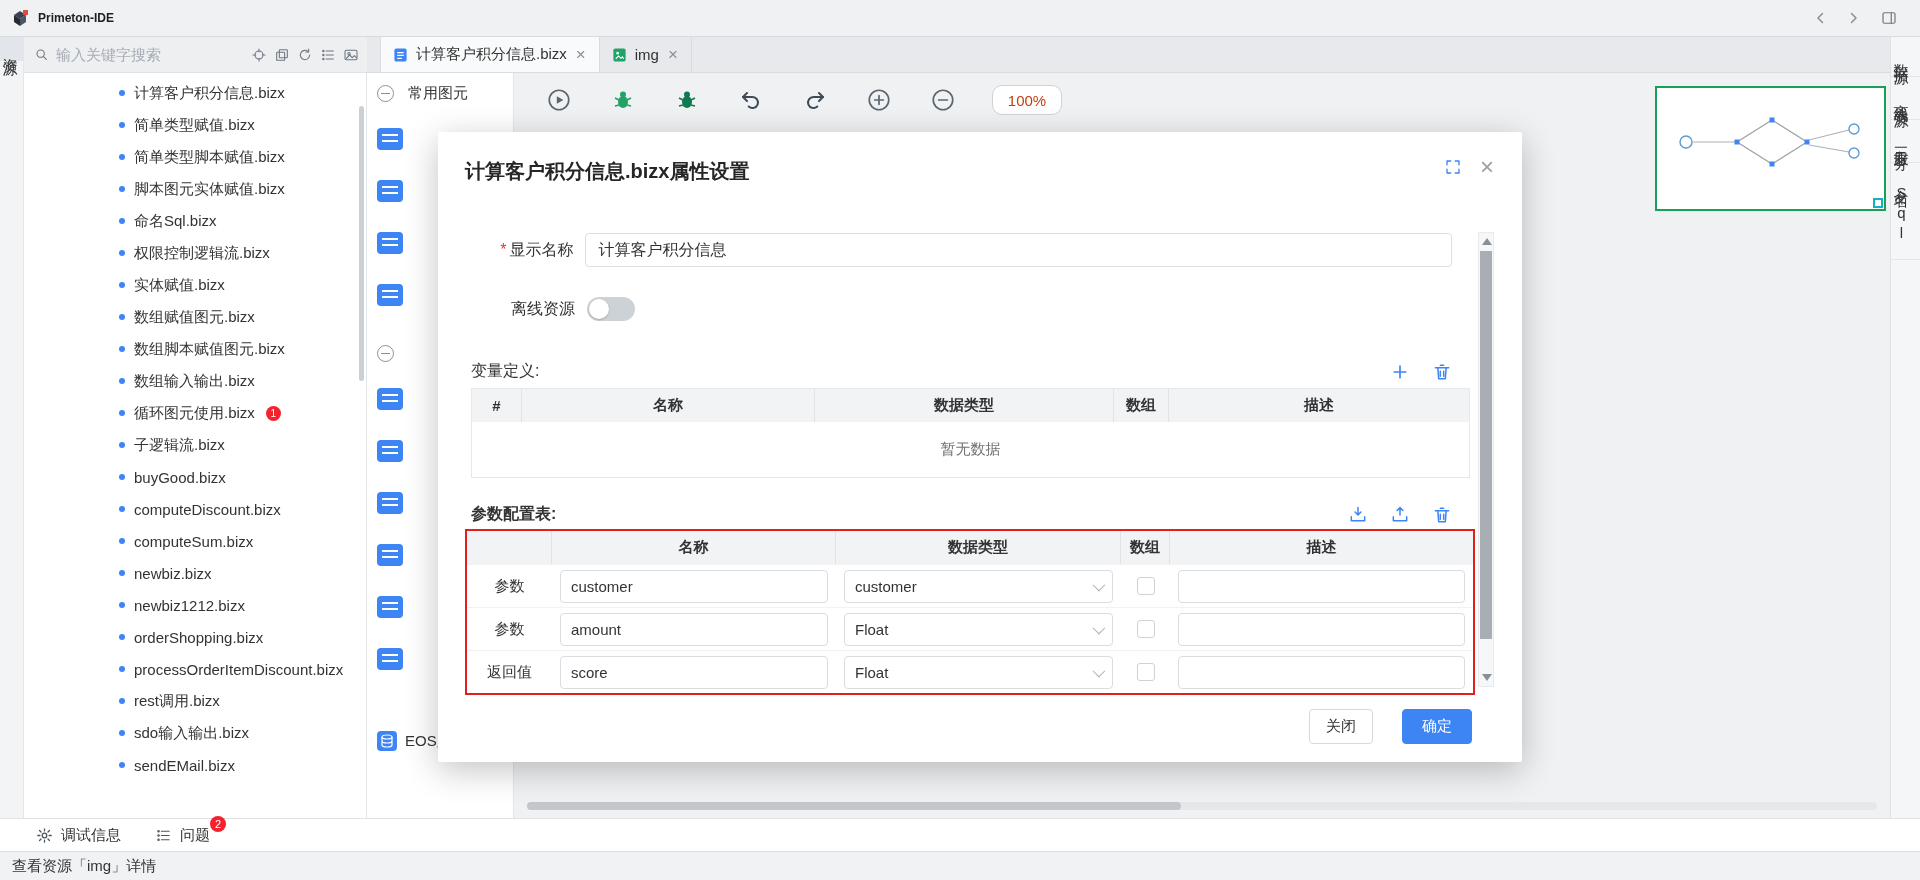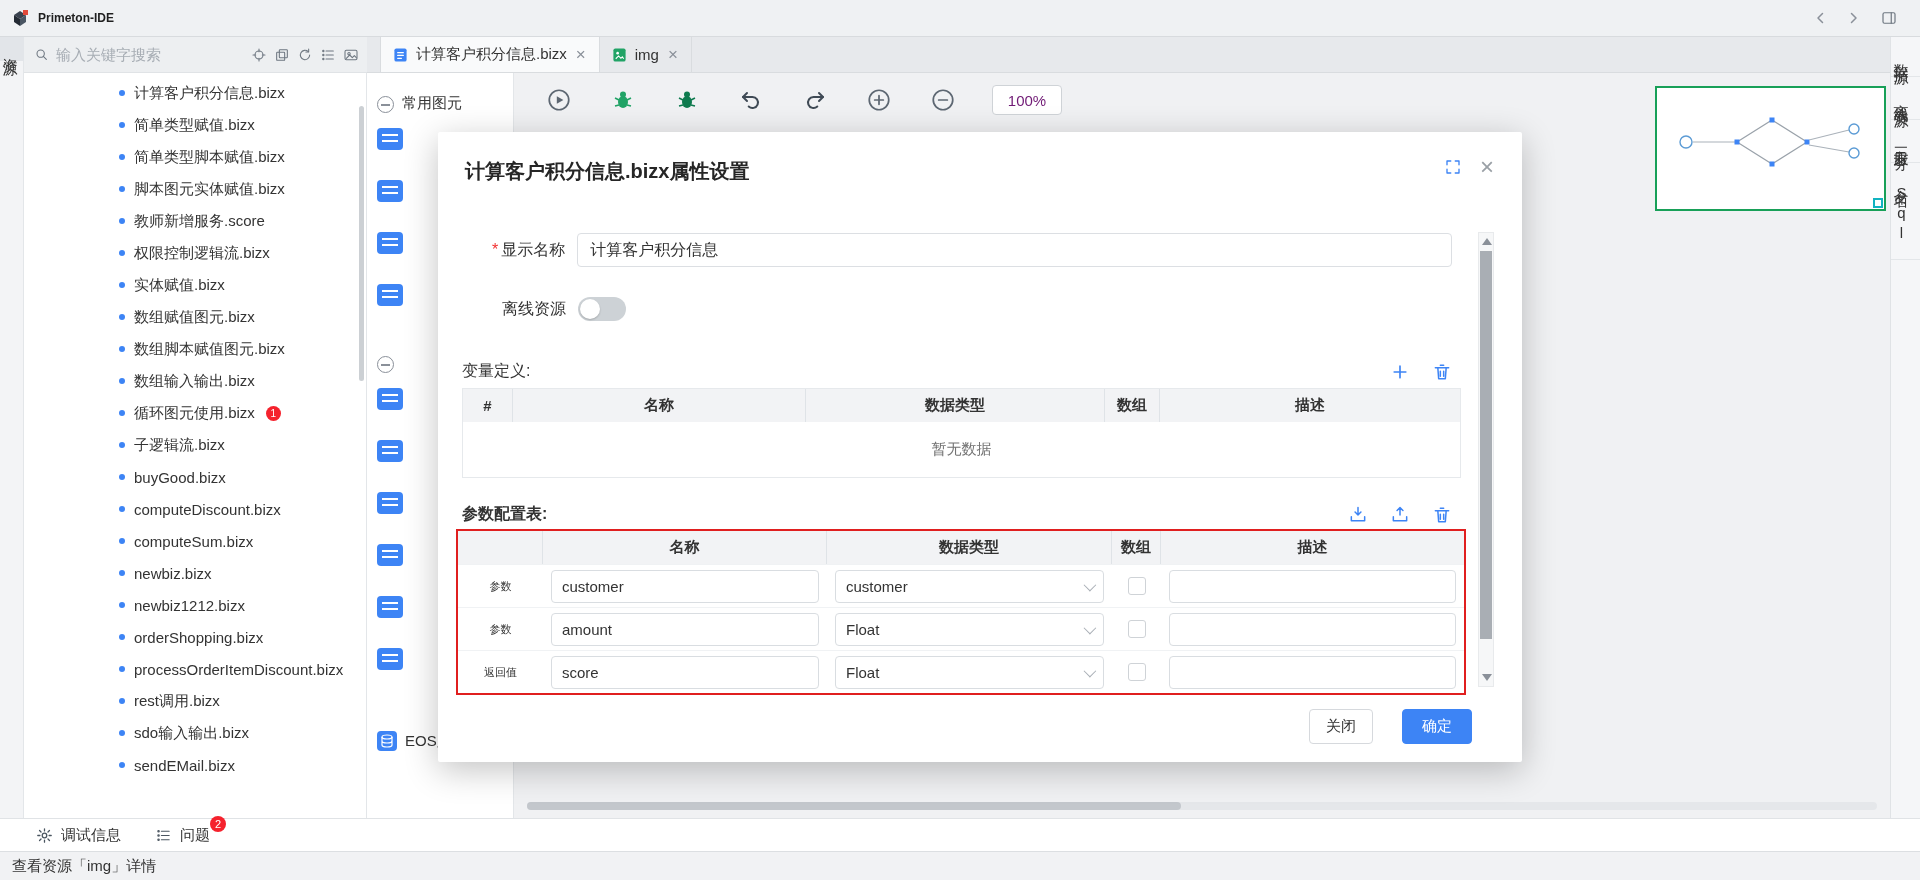--- a/index.html
+++ b/index.html
@@ -47,34 +47,34 @@
   .tree-item { height:32px; display:flex; align-items:center; gap:9px; padding-left:95px; white-space:nowrap; }
   .tree-item .bullet { width:6px; height:6px; border-radius:50%; background:var(--accent,#3d84f5); flex:none; }
   .tree-item .tree-label { font-size:15px; color:#333; }
   .tree-badge { width:15px; height:15px; border-radius:50%; background:var(--badge,#f5222d); color:#fff;
     font-size:10px; display:inline-flex; align-items:center; justify-content:center; margin-left:2px; }
   #sidebar .v-thumb { position:absolute; right:2px; top:33px; width:5px; height:275px; background:#ccd0d4; border-radius:3px; }
 
   
   #palette { position:absolute; left:367px; top:73px; width:147px; height:745px; background:#fff;
     border-right:1px solid #e3e6e9; padding:0 0 0 10px; }
-  .pal-header { height:40px; display:flex; align-items:flex-end; gap:8px; font-size:15px; color:#333; }
+  .pal-header { height:40px; display:flex; align-items:center; gap:14px; font-size:15px; color:#333; }
   .collapse-circle { width:17px; height:17px; border:1px solid #8a9099; border-radius:50%; position:relative; flex:none; }
   .collapse-circle::after { content:""; position:absolute; left:3px; right:3px; top:7px; height:1.5px; background:#8a9099; }
   .pal-row { height:52px; display:flex; align-items:center; }
   .tile { width:26px; height:22px; background:var(--accent,#3d84f5); border-radius:4px; position:relative; }
   .tile::after { content:""; position:absolute; left:5px; right:5px; top:6px; height:2px; background:#fff; box-shadow:0 6px 0 #fff; }
   .pal-item { height:36px; margin-top:38px; display:flex; align-items:center; gap:8px; font-size:15px; color:#333; }
 
   
   #canvas { position:absolute; left:514px; top:73px; width:1376px; height:745px; background:#f0f1f3; }
   #toolbar { position:absolute; left:30px; top:12px; display:flex; align-items:center; gap:34px; }
   .tool-btn { width:30px; height:30px; display:flex; align-items:center; justify-content:center; }
-  .zoom-box { width:70px; height:30px; background:#fff; border:1px solid #cfd3d7; border-radius:4px;
-    display:flex; align-items:center; justify-content:center; font-size:15px; color:#701a75; }
+  .zoom-box { width:70px; height:30px; background:#fff; border:1px solid #cfd3d7; border-radius:10px;
+    display:flex; align-items:center; justify-content:center; font-size:15px; color:#c2410c; }
   #minimap { position:absolute; left:1141px; top:13px; width:231px; height:125px; background:#fff;
     border:2px solid var(--minimap_border,#18a058); }
   #minimap .resize-handle { position:absolute; right:1px; bottom:1px; width:10px; height:10px;
     border:2px solid #12b3c0; background:#fff; }
   #h-scroll { position:absolute; left:13px; top:729px; width:1350px; height:8px; background:#e5e7ea; border-radius:4px; }
   #h-scroll .h-thumb { position:absolute; left:0; top:0; width:654px; height:8px; background:#c3c7cc; border-radius:4px; }
 
   
   #right-rail { position:absolute; left:1890px; top:37px; width:30px; height:781px; background:#f5f6f8; border-left:1px solid #e0e3e6; }
   .rail-item { writing-mode:vertical-lr; text-orientation:upright; letter-spacing:3px; font-size:15px; color:#333;
@@ -89,21 +89,21 @@
   #statusbar { position:absolute; left:0; top:851px; width:1920px; height:29px; background:#f1f2f4;
     border-top:1px solid #dcdfe2; display:flex; align-items:center; padding-left:12px; font-size:15px; color:#333; }
 
   
   #modal { position:absolute; left:438px; top:132px; width:1084px; height:630px; background:#fff;
     border-radius:2px; box-shadow:0 8px 34px rgba(0,0,0,.24); z-index:40; }
   .modal-header { padding:26px 28px 0 27px; display:flex; align-items:flex-start; }
   .modal-title { font-size:20px; font-weight:600; color:#262626; }
   .modal-header .mh-icons { margin-left:auto; display:flex; align-items:center; gap:18px; }
   .modal-x { font-size:24px; color:#9aa0a6; line-height:18px; }
-  .modal-body { padding:0 70px 0 24px; }
+  .modal-body { padding:0 70px 0 33px; }
   .form-row { display:flex; align-items:center; padding-left:22px; }
   .form-row.r1 { margin-top:48px; }
   .form-row.r2 { margin-top:30px; }
   .form-label { width:82px; text-align:right; font-size:16px; color:#333; white-space:nowrap; }
   .req { color:#f23030; margin-right:3px; }
   .name-input { margin-left:12px; width:883px; height:34px; border:1px solid #dcdfe3; border-radius:4px;
     padding:0 12px; font-size:16px; color:#333; font-family:inherit; outline:none; }
   .toggle { margin-left:12px; width:48px; height:24px; border-radius:12px; background:#cdd2d6; position:relative; }
   .toggle .knob { position:absolute; left:2px; top:2px; width:20px; height:20px; border-radius:50%; background:#fff;
     box-shadow:0 1px 2px rgba(0,0,0,.2); }
@@ -116,21 +116,21 @@
   .ghead { display:grid; background:#f2f3f5; }
   .ghead .th { height:33px; display:flex; align-items:center; justify-content:center; font-size:15px; font-weight:700;
     color:#333; border-right:1px solid #dfe3e7; }
   .ghead .th:last-child { border-right:none; }
   .g1 .ghead, .g1 .grow { grid-template-columns:50px 293px 299px 55px 1fr; }
   .empty-row { height:55px; display:flex; align-items:center; justify-content:center; color:#737373; font-size:15px; background:#fff; }
 
   .param-wrap { margin-top:4px; margin-left:-6px; width:1010px; border:2px solid var(--highlight,#e01f1f); }
   .g2 .ghead, .g2 .grow { grid-template-columns:85px 284px 285px 49px 1fr; }
   .grow { display:grid; align-items:center; height:43px; background:#fff; border-top:1px solid #f0f2f4; }
-  .grow .kind { text-align:center; font-size:11px; color:#333; }
+  .grow .kind { text-align:center; font-size:15px; color:#333; }
   .grow .cell { padding:0 8px; }
   .cell-input { width:100%; height:33px; border:1px solid #d9dde1; border-radius:4px; padding:0 10px;
     font-size:15px; color:#333; font-family:inherit; outline:none; background:#fff; }
   .cell-select { width:100%; height:33px; border:1px solid #d9dde1; border-radius:4px; padding:0 10px;
     display:flex; align-items:center; justify-content:space-between; font-size:15px; color:#333; background:#fff; }
   .caret { width:9px; height:9px; border-right:1.6px solid #a8aeb5; border-bottom:1.6px solid #a8aeb5;
     transform:rotate(45deg) translateY(-2px); }
   .chk { width:18px; height:18px; border:1px solid #cfd3d7; border-radius:3px; background:#fff; display:block; margin:0 auto; }
 
   .modal-footer { margin-top:14px; display:flex; justify-content:flex-end; gap:29px; padding-right:50px; }
@@ -275,21 +275,21 @@
         </div>
 
         <div class="tree-item">
           <span class="bullet"></span>
           <span class="tree-label">脚本图元实体赋值.bizx</span>
 
         </div>
 
         <div class="tree-item">
           <span class="bullet"></span>
-          <span class="tree-label">教师新增服务.score</span>
+          <span class="tree-label">命名Sql.bizx</span>
 
         </div>
 
         <div class="tree-item">
           <span class="bullet"></span>
           <span class="tree-label">权限控制逻辑流.bizx</span>
 
         </div>
 
         <div class="tree-item">

